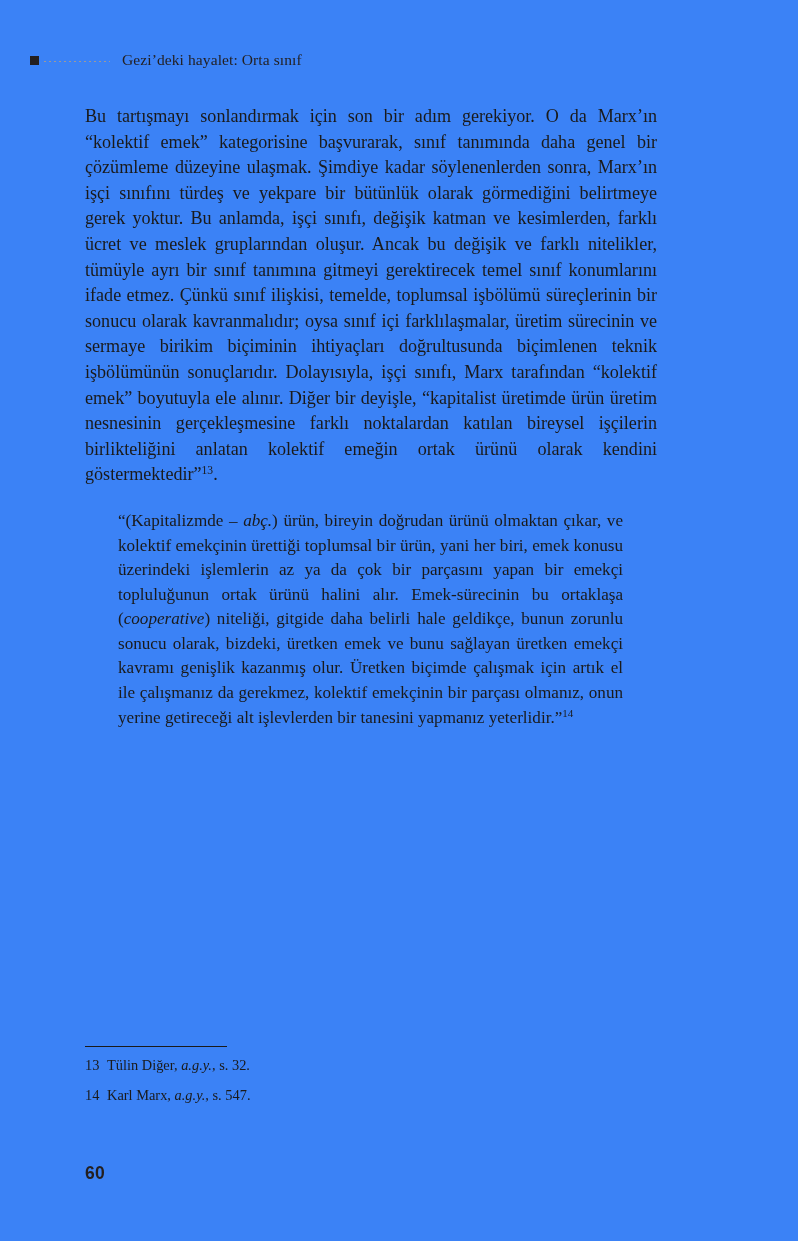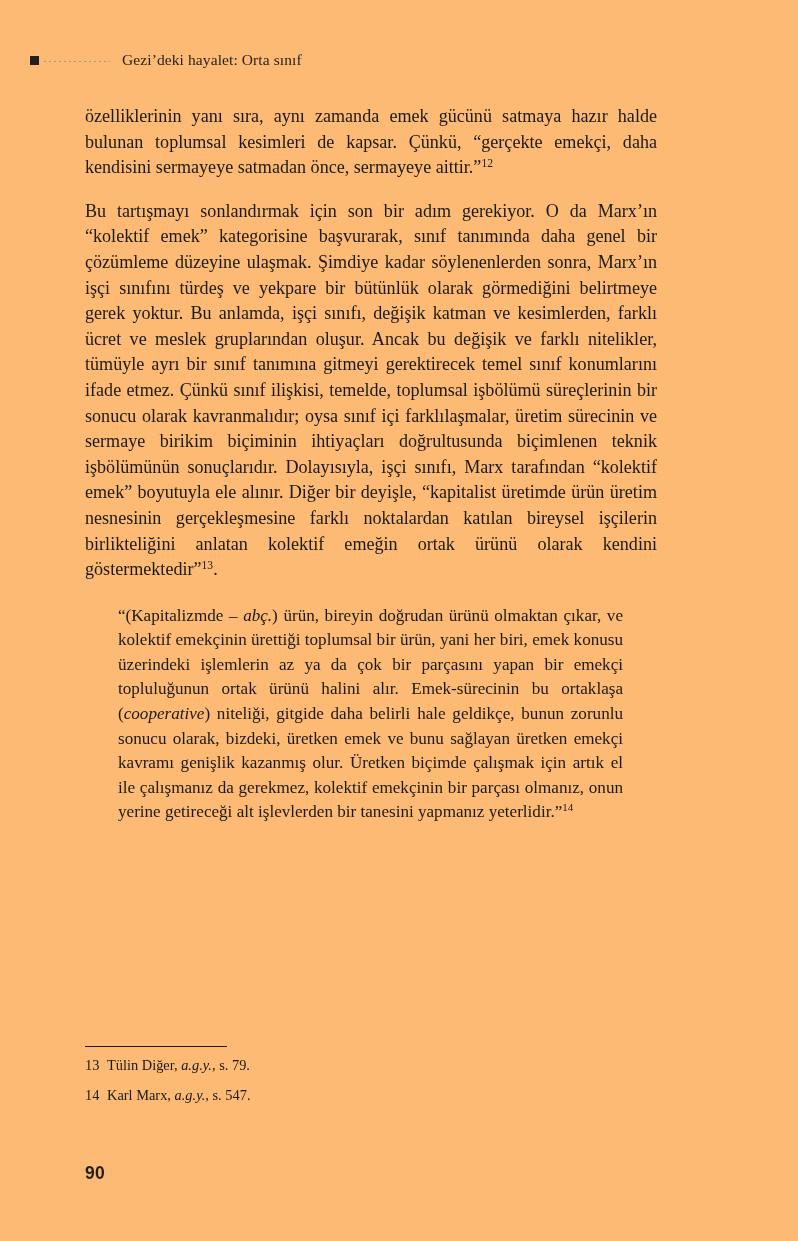--- a/index.html
+++ b/index.html
@@ -13,21 +13,21 @@
     height: 1241px;
     position: relative;
     font-family: "Liberation Serif", "DejaVu Serif", serif;
     color: #1a1a1a;
     overflow: hidden;
   }
 
   .page {
     position: absolute;
     inset: 0;
-    background: #fdba74;
+    background: #3b82f6;
   }
 
   
   .running-head {
     position: absolute;
     left: 30px;
     top: 48px;
     width: 640px;
     height: 24px;
     display: flex;
@@ -144,35 +144,34 @@
 <div class="page">
 
   <div class="running-head">
     <span class="head-marker"></span>
     <span class="head-dots"></span>
     <span class="head-title">Gezi’deki hayalet: Orta sınıf</span>
   </div>
 
   <div class="column">
 
-    <p class="body-par"><span>özelliklerinin yanı sıra, aynı zamanda emek gücünü satmaya hazır halde bulunan toplumsal kesimleri de kapsar. Çünkü, “gerçekte emekçi, daha kendisini sermayeye satmadan önce, sermayeye aittir.”</span><sup>12</sup></p>
 
     <p class="body-par"><span>Bu tartışmayı sonlandırmak için son bir adım gerekiyor. O da Marx’ın “kolektif emek” kategorisine başvurarak, sınıf tanımında daha genel bir çözümleme düzeyine ulaşmak. Şimdiye kadar söylenenlerden sonra, Marx’ın işçi sınıfını türdeş ve yekpare bir bütünlük olarak görmediğini belirtmeye gerek yoktur. Bu anlamda, işçi sınıfı, değişik katman ve kesimlerden, farklı ücret ve meslek gruplarından oluşur. Ancak bu değişik ve farklı nitelikler, tümüyle ayrı bir sınıf tanımına gitmeyi gerektirecek temel sınıf konumlarını ifade etmez. Çünkü sınıf ilişkisi, temelde, toplumsal işbölümü süreçlerinin bir sonucu olarak kavranmalıdır; oysa sınıf içi farklılaşmalar, üretim sürecinin ve sermaye birikim biçiminin ihtiyaçları doğrultusunda biçimlenen teknik işbölümünün sonuçlarıdır. Dolayısıyla, işçi sınıfı, Marx tarafından “kolektif emek” boyutuyla ele alınır. Diğer bir deyişle, “kapitalist üretimde ürün üretim nesnesinin gerçekleşmesine farklı noktalardan katılan bireysel işçilerin birlikteliğini anlatan kolektif emeğin ortak ürünü olarak kendini göstermektedir”</span><sup>13</sup><span>.</span></p>
 
     <div class="quote-block">
       <p><span>“(Kapitalizmde – </span><i>abç.</i><span>) ürün, bireyin doğrudan ürünü olmaktan çıkar, ve kolektif emekçinin ürettiği toplumsal bir ürün, yani her biri, emek konusu üzerindeki işlemlerin az ya da çok bir parçasını yapan bir emekçi topluluğunun ortak ürünü halini alır. Emek-sürecinin bu ortaklaşa (</span><i>cooperative</i><span>) niteliği, gitgide daha belirli hale geldikçe, bunun zorunlu sonucu olarak, bizdeki, üretken emek ve bunu sağlayan üretken emekçi kavramı genişlik kazanmış olur. Üretken biçimde çalışmak için artık el ile çalışmanız da gerekmez, kolektif emekçinin bir parçası olmanız, onun yerine getireceği alt işlevlerden bir tanesini yapmanız yeterlidir.”</span><sup>14</sup></p>
     </div>
 
 
   </div>
 
   <div class="footnotes">
     <div class="footnote-rule"></div>
 
 
-    <p class="footnote"><span class="fn-num">13</span><span>Tülin Diğer,</span> <i>a.g.y.</i><span>, s. 79.</span></p>
+    <p class="footnote"><span class="fn-num">13</span><span>Tülin Diğer,</span> <i>a.g.y.</i><span>, s. 32.</span></p>
 
     <p class="footnote"><span class="fn-num">14</span><span>Karl Marx,</span> <i>a.g.y.</i><span>, s. 547.</span></p>
   </div>
 
-  <div class="folio">90</div>
+  <div class="folio">60</div>
 
 </div>
 
 </body></html>

